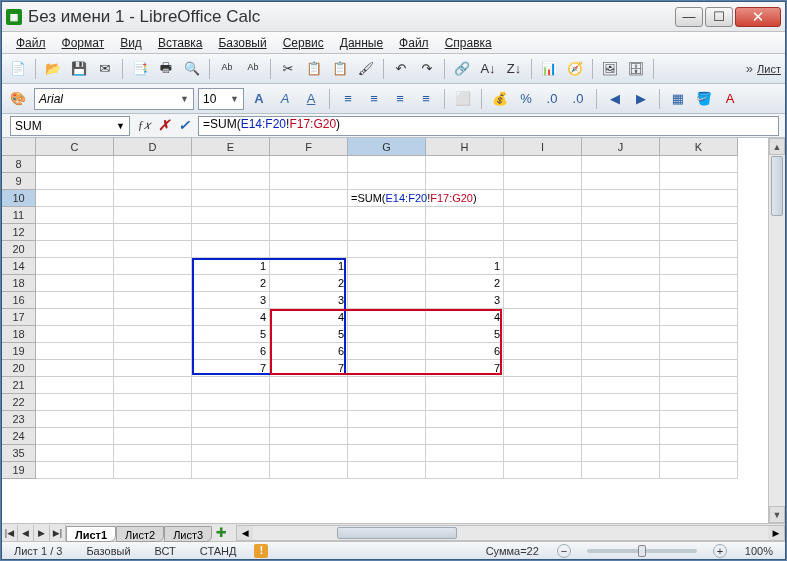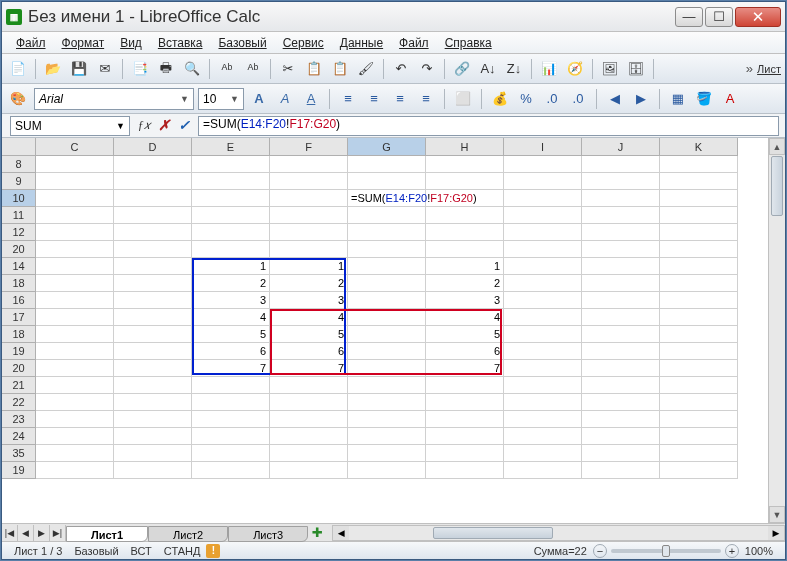--- a/index.html
+++ b/index.html
@@ -49,28 +49,28 @@
 .cell.editing { text-align:left; overflow:visible; white-space:nowrap;}
 .range-blue { position:absolute; border:2px solid #0020d0; pointer-events:none;}
 .range-red { position:absolute; border:2px solid #d00020; pointer-events:none;}
 .vscroll { position:absolute; right:0; top:0; bottom:0; width:17px; background:#e8e8e8; border-left:1px solid #c0c0c0;}
 .vscroll .thumb { position:absolute; top:18px; left:2px; right:2px; height:60px; background:linear-gradient(to right,#e0e6ec,#c8d2dc); border:1px solid #a0aab4; border-radius:2px;}
 .vscroll .arr { position:absolute; left:0; right:0; height:17px; background:#e0e0e0; display:flex;align-items:center;justify-content:center;font-size:9px;color:#555; border:1px solid #c0c0c0;}
 .vscroll .arr.up{top:0;} .vscroll .arr.dn{bottom:0;}
 .tabs-scroll-row { height:18px; background:#e6e6e6; border-top:1px solid #c0c0c0; display:flex; align-items:center;}
 .tab-nav { width:16px; height:16px; display:flex;align-items:center;justify-content:center; font-size:9px; color:#333; cursor:pointer; border-right:1px solid #c0c0c0;}
 .sheet-tabs { display:flex; height:18px; align-items:flex-end;}
-.sheet-tab { height:16px; padding:0 24px; font-size:11px; background:#d8d8d8; border:1px solid #a0a0a0; border-top-left-radius:0; border-bottom-right-radius:6px; line-height:16px; cursor:pointer;}
+.sheet-tab { height:16px; padding:0 8px; font-size:11px; background:#d8d8d8; border:1px solid #a0a0a0; border-top-left-radius:0; border-bottom-right-radius:6px; line-height:16px; cursor:pointer;}
 .sheet-tab.active { background:#fff; font-weight:bold;}
 .add-tab { width:18px; text-align:center; color:#2a8a2a; font-size:13px; cursor:pointer;}
 .hscroll { flex:1; height:16px; background:#e8e8e8; margin-left:6px; position:relative; border:1px solid #c0c0c0;}
 .hscroll .arr { position:absolute; top:0; bottom:0; width:16px; background:#e0e0e0; display:flex;align-items:center;justify-content:center;font-size:9px;}
 .hscroll .arr.l{left:0;} .hscroll .arr.r{right:0;}
 .hscroll .thumb { position:absolute; left:100px; top:1px; bottom:1px; width:120px; background:linear-gradient(to bottom,#e0e6ec,#c8d2dc); border:1px solid #a0aab4; border-radius:2px;}
-.statusbar { height:18px; background:linear-gradient(to bottom,#f6f8fa,#dfe6ee); border-top:1px solid #c0c0c0; display:flex; align-items:center; font-size:11px; color:#333; padding:0 6px; }
+.statusbar { height:18px; background:linear-gradient(to bottom,#f6f8fa,#dfe6ee); border-top:1px solid #c0c0c0; display:flex; align-items:center; font-size:11px; color:#333; padding:0 6px; gap:12px;}
 .statusbar .seg { padding:0 6px; }
 .statusbar .spacer2 { flex:1; }
 .zoom-slider { width:110px; height:4px; background:#c0c8d0; border-radius:2px; position:relative; margin:0 4px;}
 .zoom-slider .tick { position:absolute; left:50%; top:-3px; width:1px; height:10px; background:#888;}
 .zoom-slider .knob { position:absolute; left:50%; top:-4px; width:8px; height:12px; background:#e0e6ec; border:1px solid #888; border-radius:2px; transform:translateX(-50%);}
 .zbtn { width:14px;height:14px; border:1px solid #a0aab4; border-radius:7px; display:flex;align-items:center;justify-content:center; font-size:11px; cursor:pointer;}
 .warn{width:14px;height:14px;background:#e8a030;border-radius:2px;display:flex;align-items:center;justify-content:center;color:#fff;font-size:10px;font-weight:bold;}
 </style>
 </head>
 <body>

